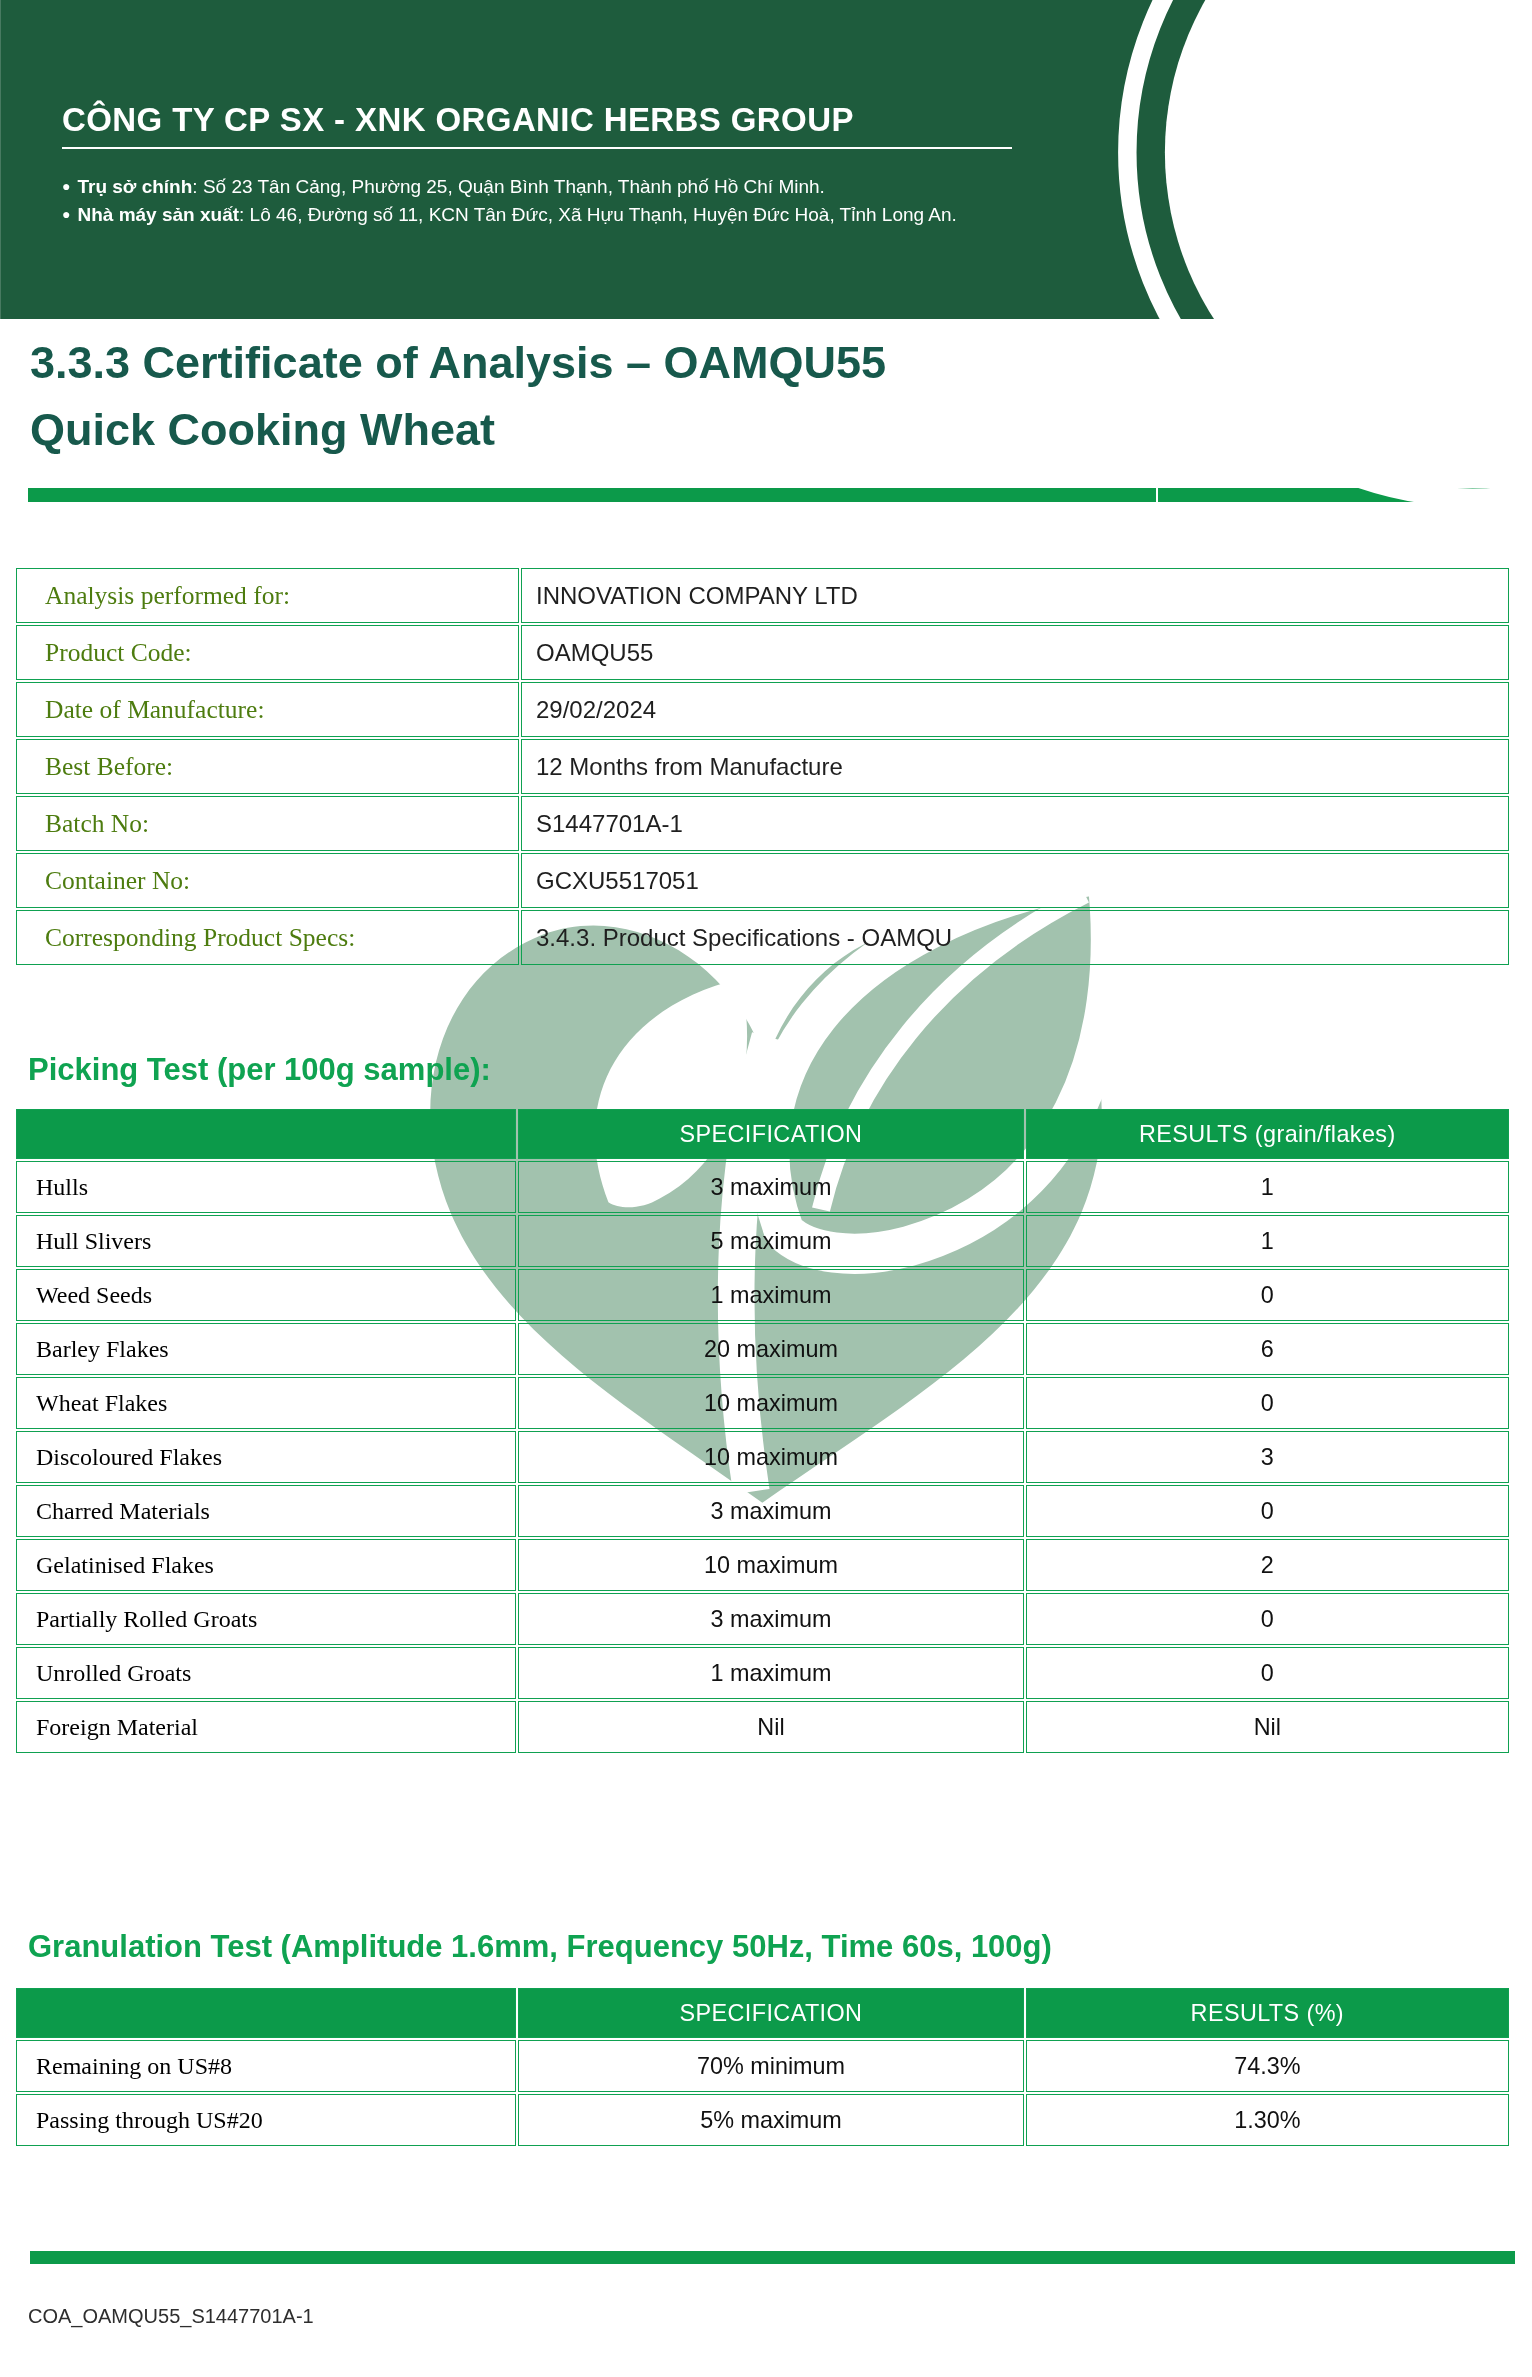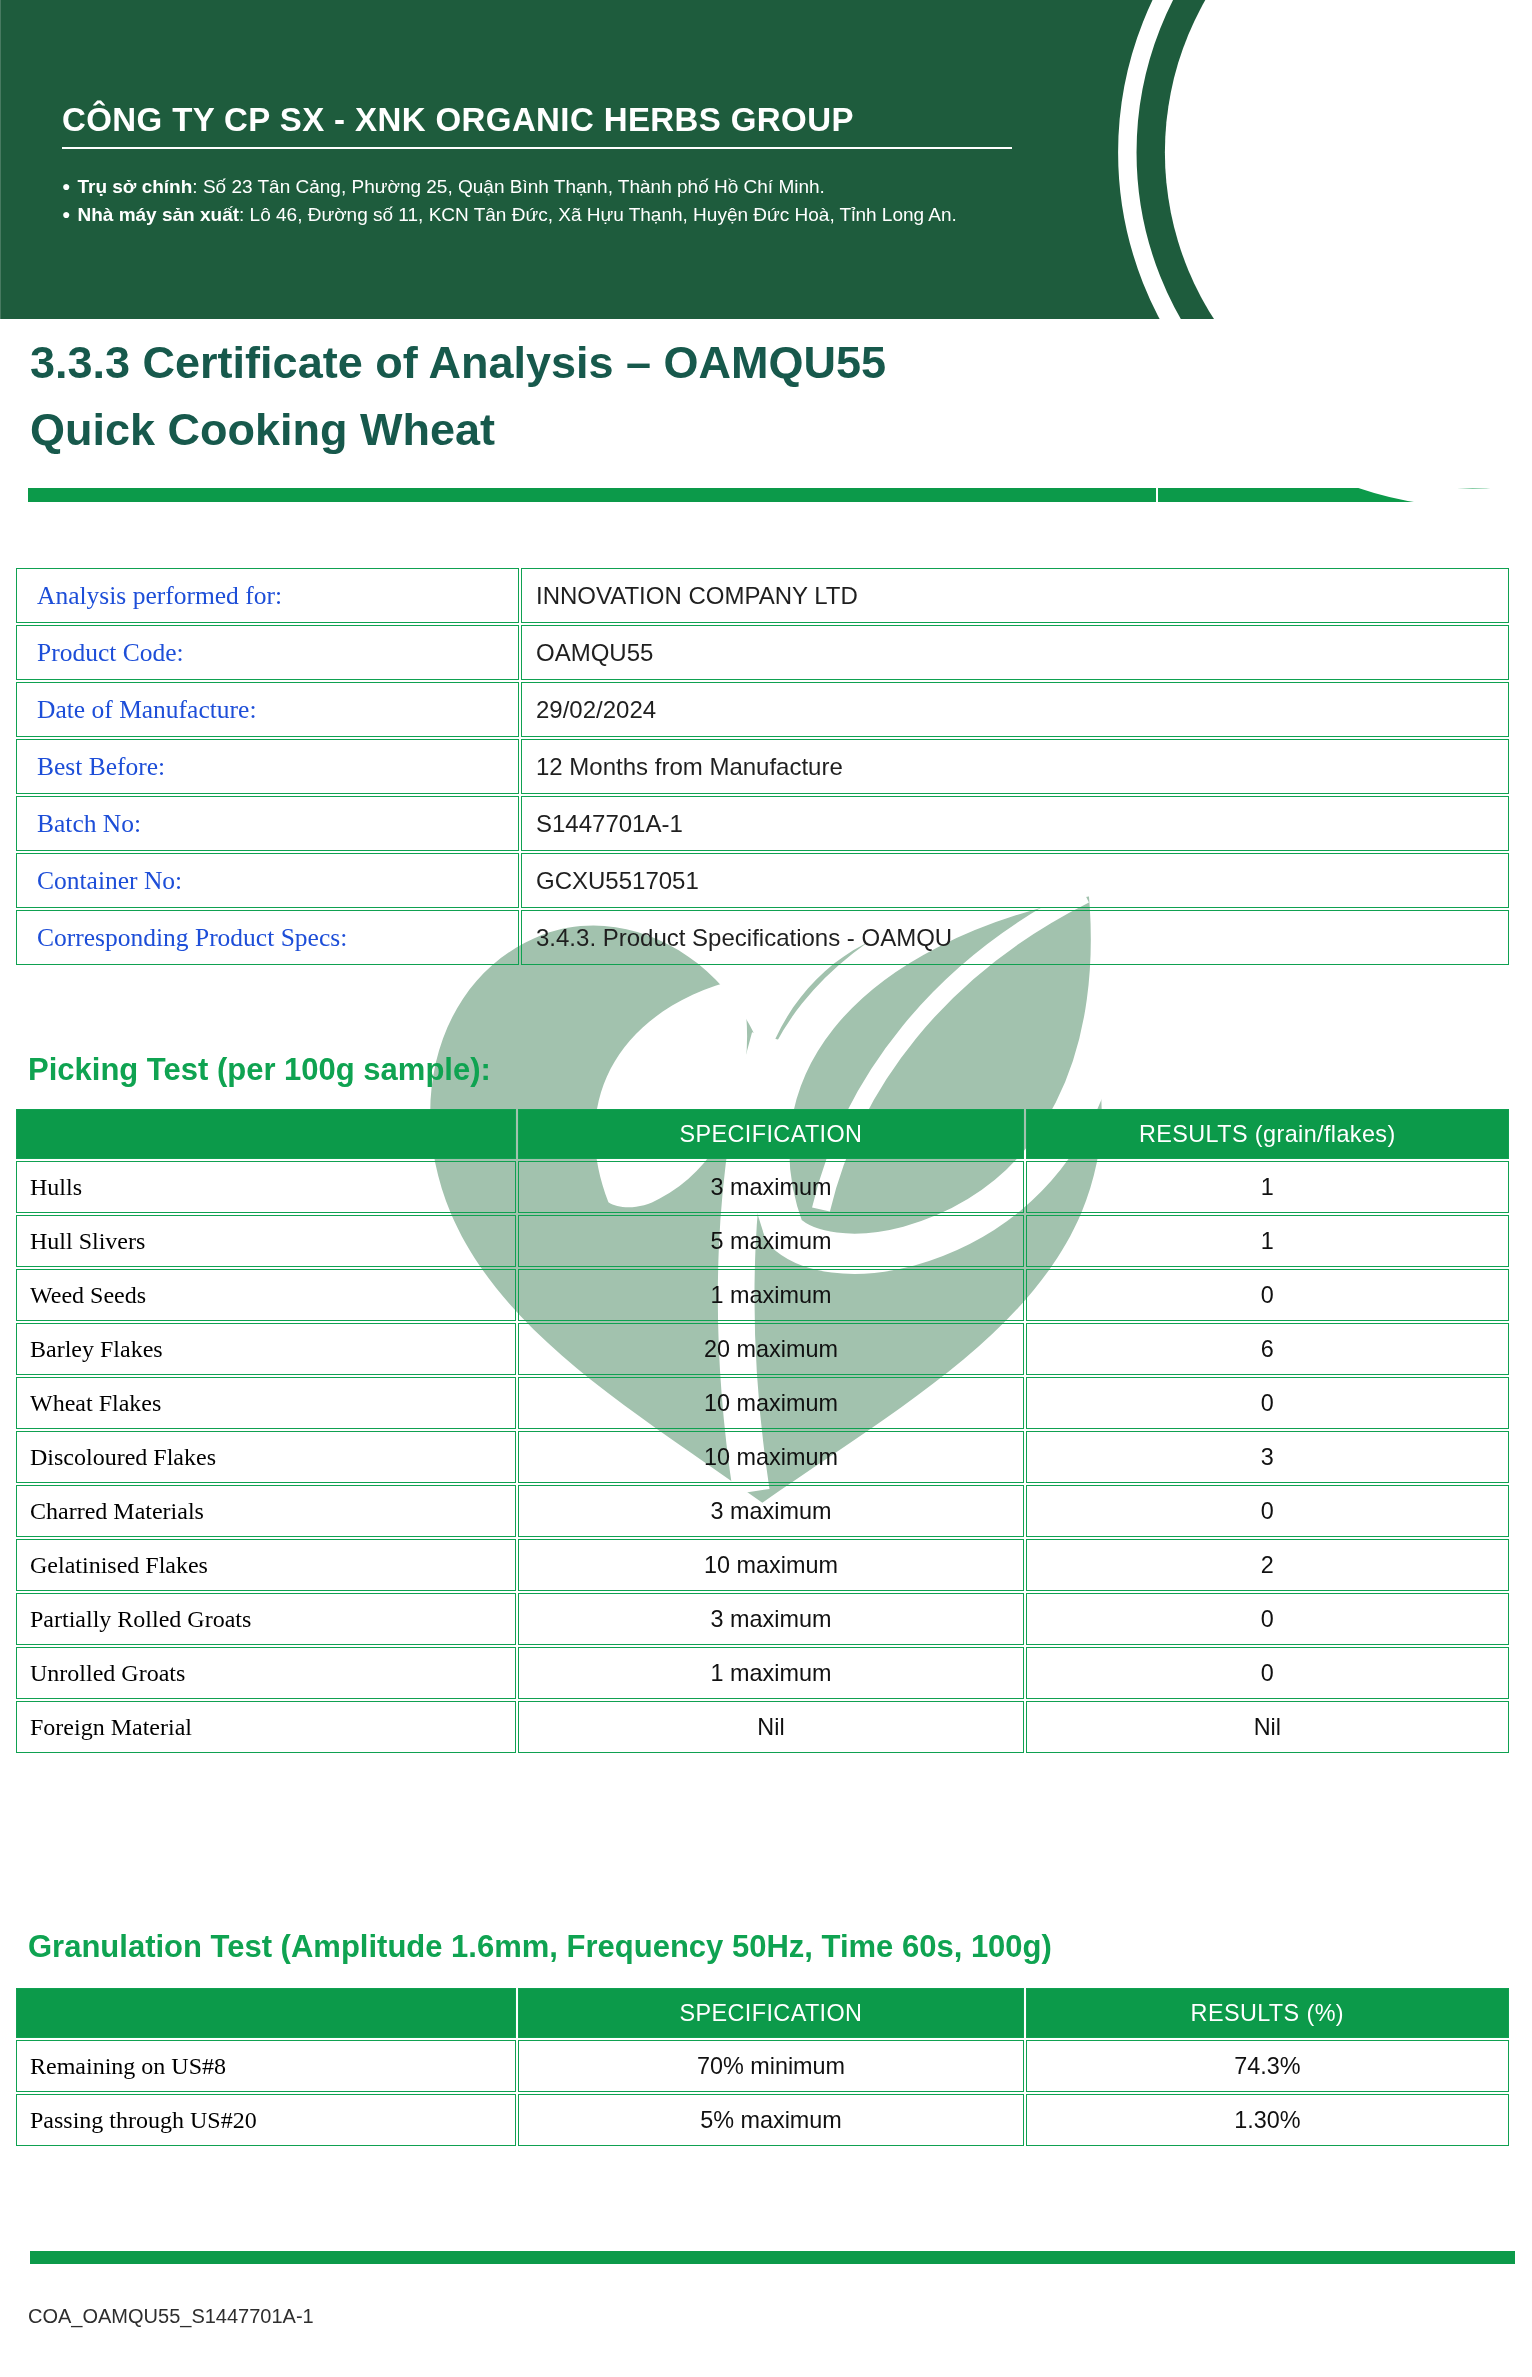--- a/index.html
+++ b/index.html
@@ -54,40 +54,40 @@
   
   .watermark{position:absolute;left:399px;top:854px;width:734px;height:678px;color:var(--watermark);z-index:0;}
 
   
   table{border-collapse:separate;border-spacing:2.1px;table-layout:fixed;z-index:1;position:absolute;}
   td,th{border:1.4px solid var(--border-green);background:transparent;}
 
   .info-table{left:14px;top:566px;width:1497px;}
   .info-table td{height:55px;vertical-align:middle;}
   .info-table .lbl{
-    width:503px;padding-left:20px;
-    font-family:"Liberation Serif","DejaVu Serif",serif;font-size:25.5px;color:#1d4ed8;
+    width:503px;padding-left:28px;
+    font-family:"Liberation Serif","DejaVu Serif",serif;font-size:25.5px;color:#4d7c0f;
   }
   .info-table .val{padding-left:14px;font-size:24px;color:#1f1f1f;}
 
   .spec-heading{
     position:absolute;left:28px;z-index:1;color:var(--heading-green);
     font-size:31px;font-weight:bold;white-space:nowrap;
   }
   .picking-heading{top:1052px;}
   .gran-heading{top:1929px;}
 
   .spec-table{left:14px;width:1497px;}
   .spec-table th{
     background:var(--bright-green);color:#fff;font-weight:normal;
     font-size:23.4px;letter-spacing:0.4px;height:50px;vertical-align:middle;
   }
   .spec-table td{height:52px;vertical-align:middle;font-size:23.4px;color:#111;}
   .spec-table td.name{
-    padding-left:13px;font-family:"Liberation Serif","DejaVu Serif",serif;font-size:24px;color:#000;
+    padding-left:19px;font-family:"Liberation Serif","DejaVu Serif",serif;font-size:24px;color:#000;
   }
   .spec-table td.ctr{text-align:center;}
   .picking-table{top:1107px;}
   .gran-table{top:1986px;}
   col.c1{width:500px;} col.c2{width:505px;} col.c3{width:483px;}
 
   
   .footer-bar{position:absolute;left:30px;top:2251px;width:1485px;height:12.8px;background:var(--bright-green);z-index:1;}
   .footer-text{position:absolute;left:28px;top:2305px;font-size:20px;color:#2e2e2e;z-index:1;}
 </style>

